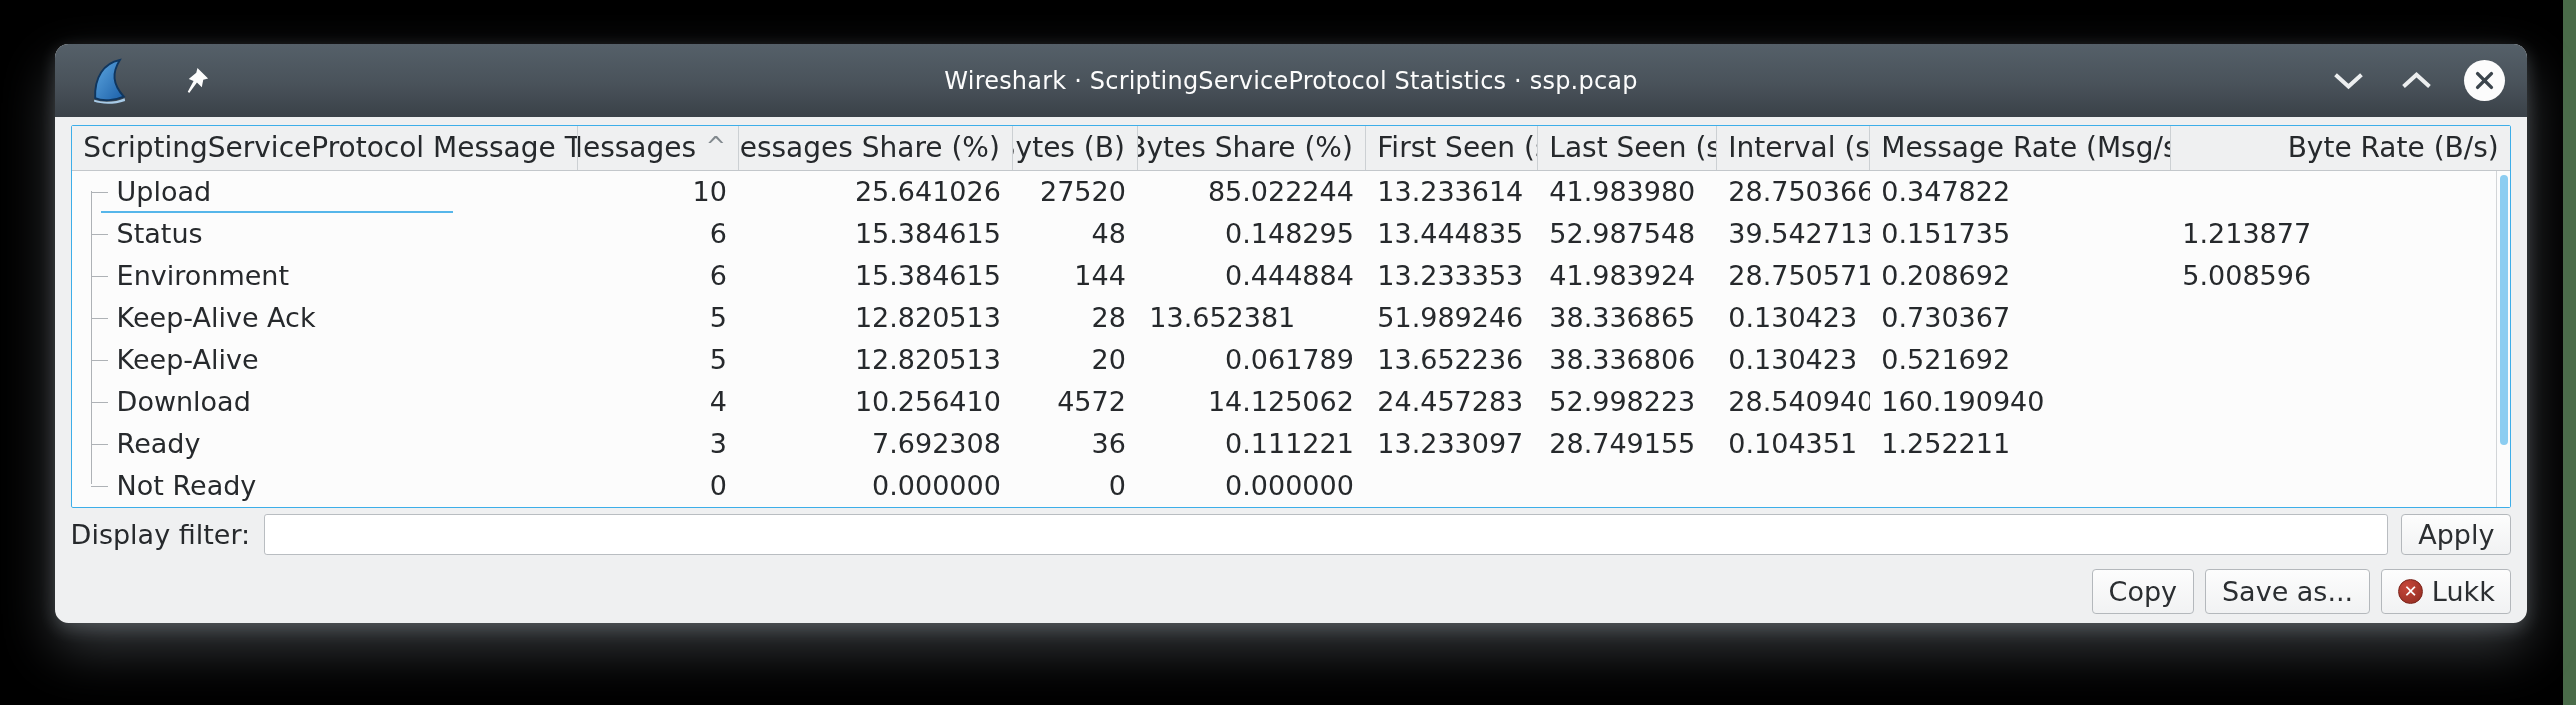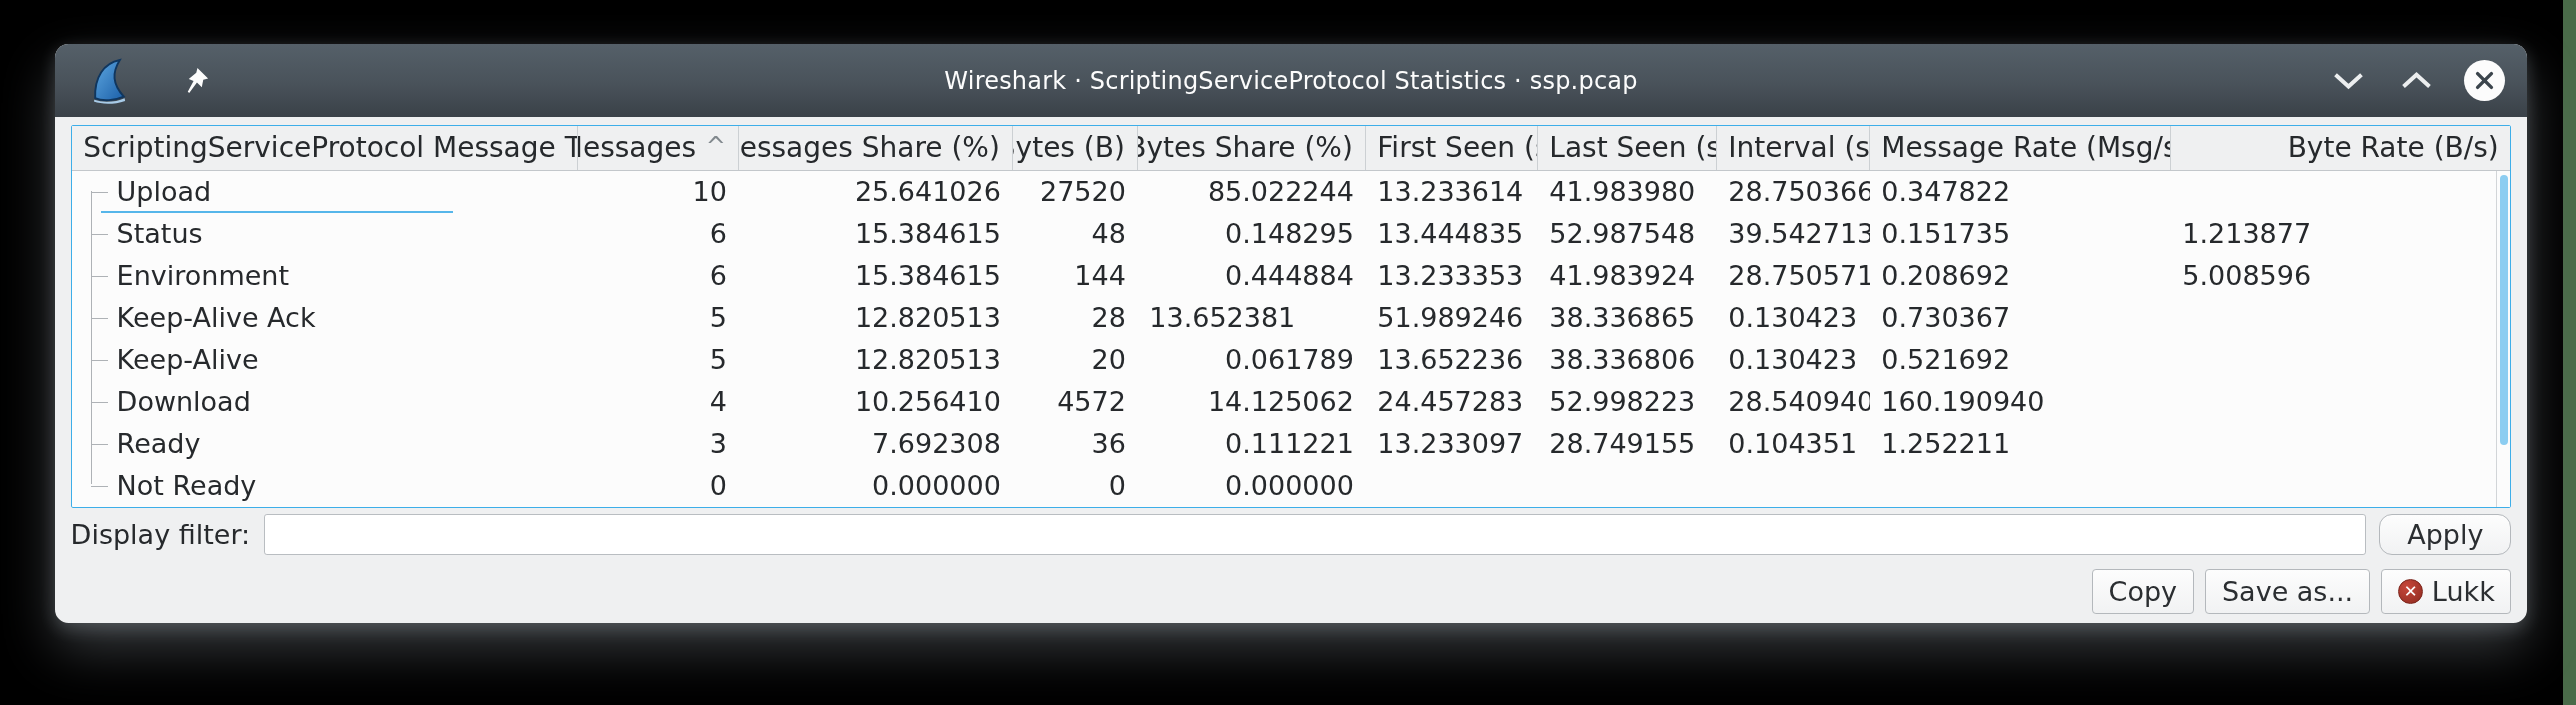--- a/index.html
+++ b/index.html
@@ -68,21 +68,21 @@
   
   .filter-row { margin-top:8px; display:flex; align-items:center; height:37px; }
   .filter-label { font-size:27px; color:#26292c; margin-right:13.6px; white-space:nowrap; }
   .filter-input { flex:1; height:41px; background:#fff; border:1px solid #b9bdc1;
                   border-radius:2.9px; font-size:25px; padding:0 9.7px; color:#26292c;
                   font-family:inherit; outline:none; }
   .btn { height:41px; background:linear-gradient(180deg,#fdfdfd,#f1f2f3);
          border:1px solid #b4b8bc; border-radius:3.9px; font-size:27px; color:#2b2e31;
          font-family:inherit; padding:0 15.6px; display:flex; align-items:center;
          justify-content:center; cursor:pointer; white-space:nowrap; }
-  .apply-btn { margin-left:13.6px; min-width:78px; padding:0 27px;border-radius:13px; }
+  .apply-btn { margin-left:13.6px; min-width:78px; padding:0 16px; }
 
   
   .action-row { margin-top:16.5px; display:flex; justify-content:flex-end; gap:11.7px;align-items:center; }
   .action-row .btn { height:45px; }
   .lukk-icon { width:25px; height:25px; border-radius:50%; margin-right:8.8px;
                background:radial-gradient(circle at 35% 30%,#c7473a,#8e2b20);
                border:1px solid #7c241b; display:flex; align-items:center;
                justify-content:center; color:#fff; font-size:16.5px; line-height:1; }
 </style>
 </head>

